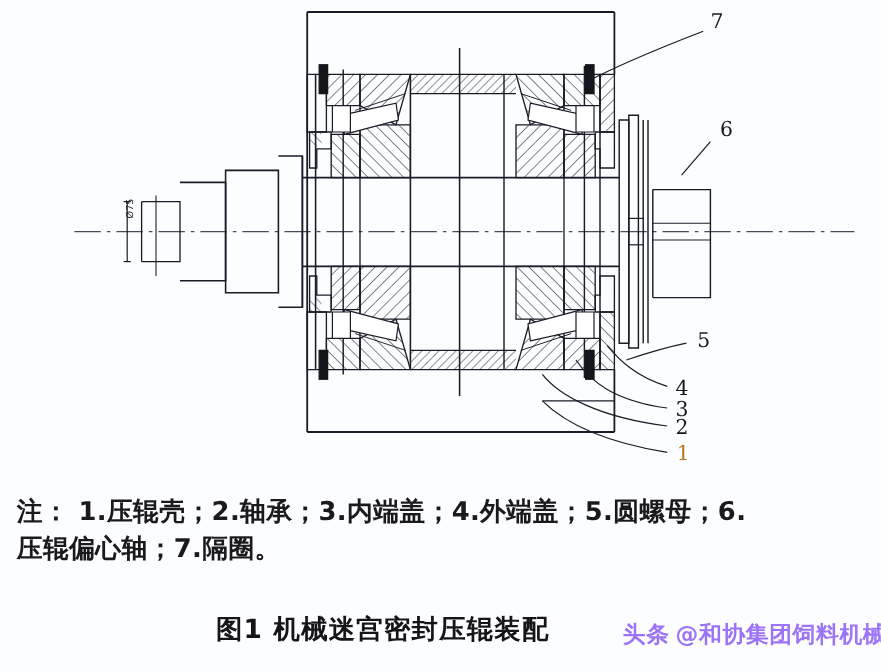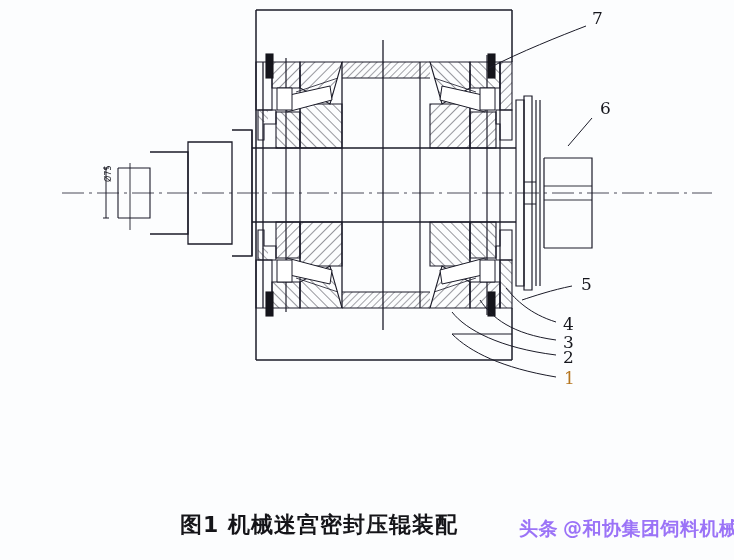--- a/index.html
+++ b/index.html
@@ -311,20 +311,24 @@
     <div class="callout" style="left:592px; top:10px;">7</div>
     <div class="callout" style="left:600px; top:100px;">6</div>
     <div class="callout" style="left:581px; top:276px;">5</div>
     <div class="callout" style="left:563px; top:316px;">4</div>
     <div class="callout" style="left:563px; top:334px;">3</div>
     <div class="callout" style="left:563px; top:349px;">2</div>
     <div class="callout accent" style="left:564px; top:370px;">1</div>
 
   </div>
 
+  <div id="notes">
+    <span class="note-line">注：  1.压辊壳；2.轴承；3.内端盖；4.外端盖；5.圆螺母；6.</span>
+    <span class="note-line">压辊偏心轴；7.隔圈。</span>
+  </div>
 
   <div id="caption-row">
     <div id="caption">图1  机械迷宫密封压辊装配</div>
     <div id="watermark">
       <span class="wm-tag">头条</span><span>@和协集团饲料机械</span>
     </div>
   </div>
 
 </div>
 

